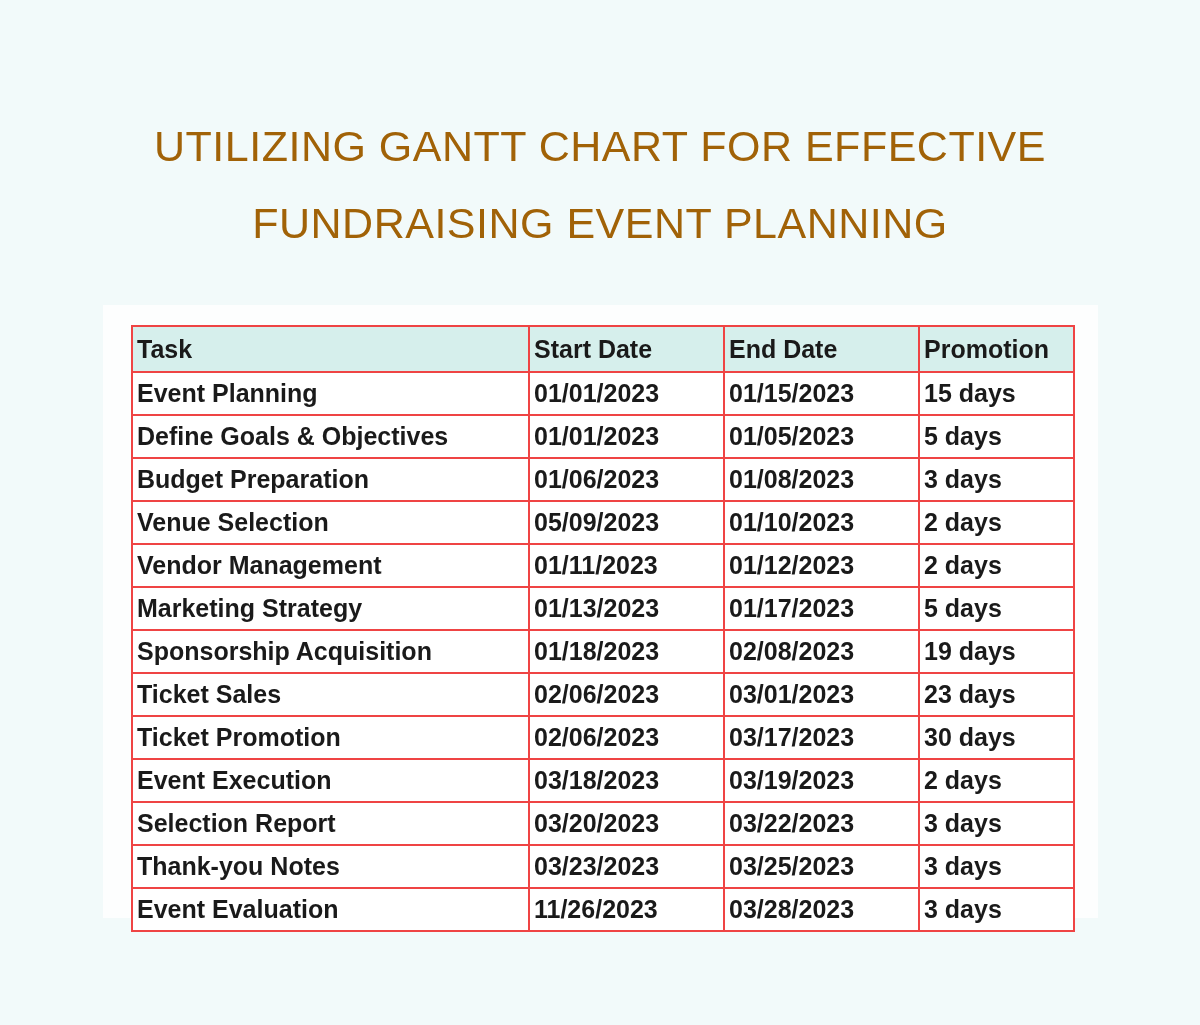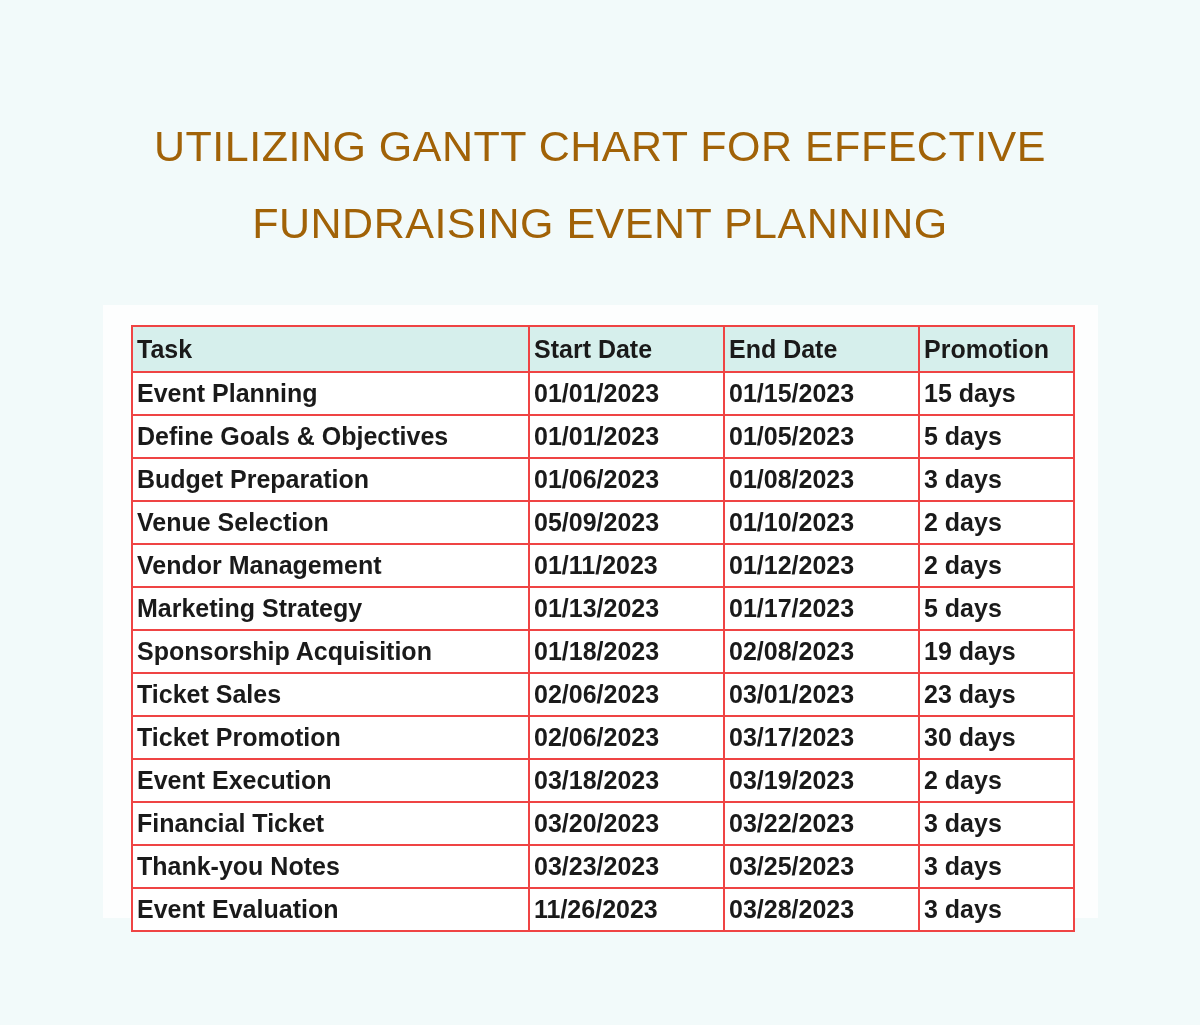--- a/index.html
+++ b/index.html
@@ -155,21 +155,21 @@
             <td>03/17/2023</td>
             <td>30 days</td>
           </tr>
           <tr>
             <td>Event Execution</td>
             <td>03/18/2023</td>
             <td>03/19/2023</td>
             <td>2 days</td>
           </tr>
           <tr>
-            <td>Financial Ticket</td>
+            <td>Selection Report</td>
             <td>03/20/2023</td>
             <td>03/22/2023</td>
             <td>3 days</td>
           </tr>
           <tr>
             <td>Thank-you Notes</td>
             <td>03/23/2023</td>
             <td>03/25/2023</td>
             <td>3 days</td>
           </tr>

